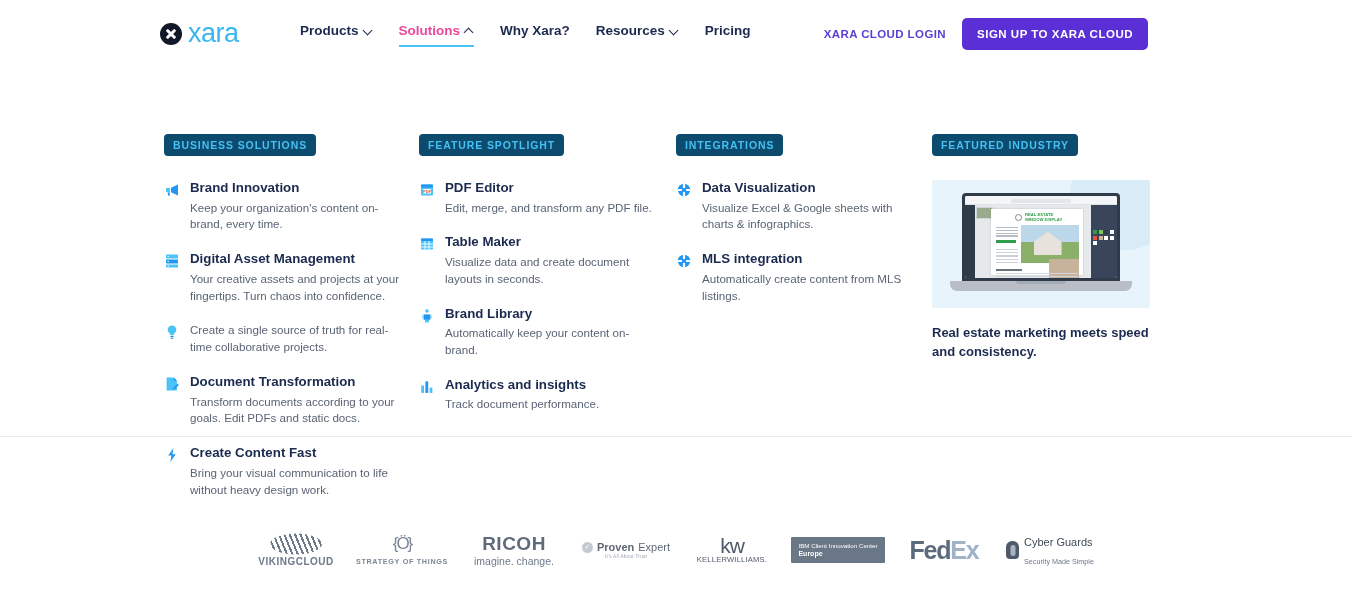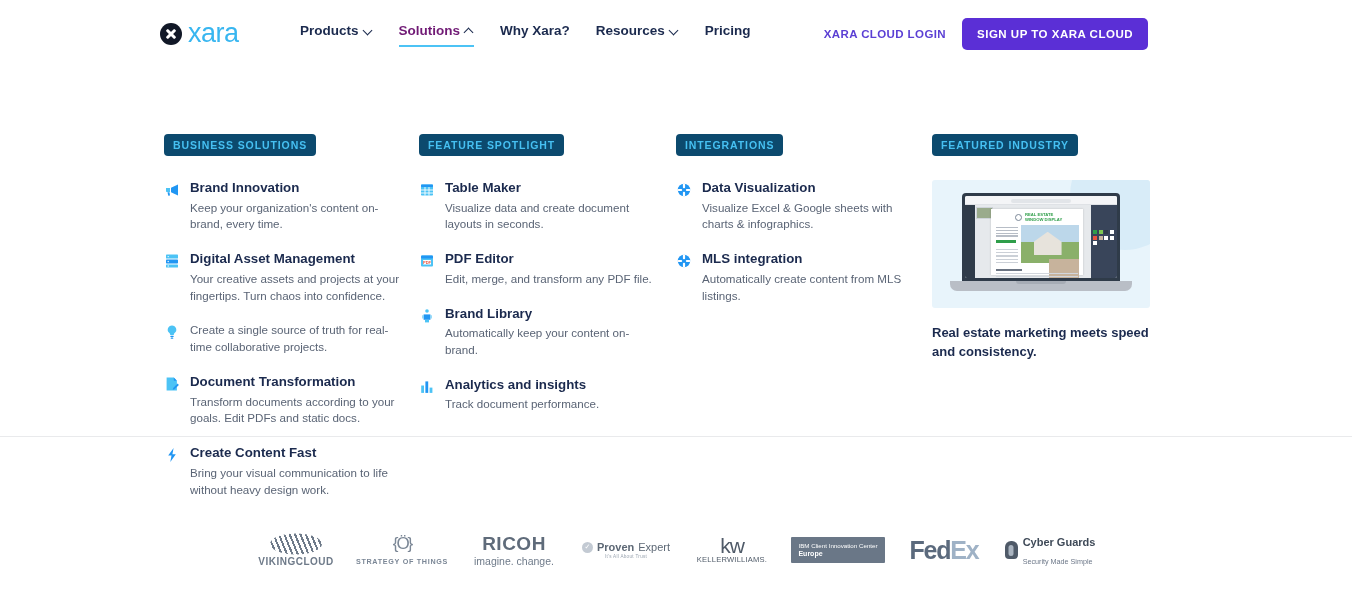--- a/index.html
+++ b/index.html
@@ -32,21 +32,21 @@
     color: #38b6f0; line-height: 1;
   }
 
   .nav { position: absolute; left: 300px; top: 23px; display: flex; align-items: flex-start; gap: 26px; }
   .nav-item {
     font-size: 13.5px; font-weight: 700; color: #1b2a4e;
     display: flex; align-items: center; gap: 5px;
     padding-bottom: 9px; cursor: pointer; white-space: nowrap;
     position: relative;
   }
-  .nav-item.active { color: #701a75; }
+  .nav-item.active { color: #ec4899; }
   .nav-item.active::after {
     content: ""; position: absolute; left: 0; right: 0; bottom: 0;
     height: 2px; background: #4cc3f5;
   }
   .caret { display: inline-block; width: 9px; height: 9px; position: relative; }
   .caret::before {
     content: ""; position: absolute; left: 0; top: 1px;
     width: 6px; height: 6px;
     border-right: 1.6px solid #1b2a4e; border-bottom: 1.6px solid #1b2a4e;
     transform: rotate(45deg);
@@ -180,21 +180,21 @@
   .lg-kw-2 { font-size: 7.6px; color: #4f5a68; letter-spacing: .2px; }
   .lg-ibm { background: #6a7787; color: #fff; padding: 5px 7px; border-radius: 1px; line-height: 1.25; }
   .lg-ibm-1 { font-size: 6.2px; }
   .lg-ibm-2 { font-size: 7px; font-weight: 700; }
   .lg-fedex { font-size: 25px; font-weight: 700; letter-spacing: -1.2px; line-height: 1; }
   .lg-fedex .a { color: #5b6a7d; }
   .lg-fedex .b { color: #9fb2c6; }
   .lg-cg { display: flex; align-items: center; gap: 5px; }
   .lg-cg-mark { width: 13px; height: 18px; background: #4f5a68; border-radius: 6px 6px 4px 4px; position: relative; }
   .lg-cg-mark::after { content:""; position:absolute; left:50%; top:4px; transform:translateX(-50%); width:5px; height:11px; background:#aab4c0; border-radius: 3px;}
-  .lg-cg-1 { font-size: 11px; font-weight: 700; color: #3f4a58; line-height: 1.1; }
+  .lg-cg-1 { font-size: 11px; font-weight: 400; color: #3f4a58; line-height: 1.1; }
   .lg-cg-2 { font-size: 7.2px; color: #6c7788; }
 </style>
 </head>
 <body>
 
 <div class="header">
 
   <div class="logo">
     <span class="logo-mark"></span>
     <span class="logo-word">xara</span>
@@ -306,43 +306,43 @@
     </div>
   </div>
 
   <div class="col col-2">
     <span class="pill">FEATURE SPOTLIGHT</span>
     <div class="items">
 
       <div class="item">
         <span class="item-ic">
           <svg viewBox="0 0 16 16" width="16" height="16">
-              <rect x="2" y="2.4" width="12" height="11.2" rx=".8" fill="#4cc3f5"></rect>
-              <rect x="2" y="2.4" width="12" height="2.6" rx=".8" fill="#2196f3"></rect>
-              <path d="M6 5v8.6M10 5v8.6M2 8h12M2 11h12" stroke="#fff" stroke-width=".9"></path>
-            </svg>
-        </span>
-        <div class="item-body">
-          <div class="item-title">Table Maker</div>
-          <div class="item-desc">Visualize data and create document layouts in seconds.</div>
-        </div>
-      </div>
-
-      <div class="item">
-        <span class="item-ic">
-          <svg viewBox="0 0 16 16" width="16" height="16">
               <rect x="2" y="2.4" width="12" height="11.2" rx="1" fill="#4cc3f5"></rect>
               <rect x="2" y="2.4" width="12" height="3" rx="1" fill="#2196f3"></rect>
               <rect x="4" y="7" width="8" height="4.6" rx=".6" fill="#fff"></rect>
               <text x="8" y="10.6" font-size="4" font-weight="700" fill="#e8543f" text-anchor="middle" font-family="sans-serif">PDF</text>
             </svg>
         </span>
         <div class="item-body">
           <div class="item-title">PDF Editor</div>
           <div class="item-desc">Edit, merge, and transform any PDF file.</div>
+        </div>
+      </div>
+
+      <div class="item">
+        <span class="item-ic">
+          <svg viewBox="0 0 16 16" width="16" height="16">
+              <rect x="2" y="2.4" width="12" height="11.2" rx=".8" fill="#4cc3f5"></rect>
+              <rect x="2" y="2.4" width="12" height="2.6" rx=".8" fill="#2196f3"></rect>
+              <path d="M6 5v8.6M10 5v8.6M2 8h12M2 11h12" stroke="#fff" stroke-width=".9"></path>
+            </svg>
+        </span>
+        <div class="item-body">
+          <div class="item-title">Table Maker</div>
+          <div class="item-desc">Visualize data and create document layouts in seconds.</div>
         </div>
       </div>
 
       <div class="item">
         <span class="item-ic">
           <svg viewBox="0 0 16 16" width="16" height="16">
               <circle cx="8" cy="3" r="1.8" fill="#4cc3f5"></circle>
               <path d="M4.6 6.4h6.8v5.4H4.6z" fill="#2196f3"></path>
               <path d="M6 11.8h4v2.6H6z" fill="#4cc3f5"></path>
               <path d="M3.2 7.2h1.4v3.4H3.2zM11.4 7.2h1.4v3.4h-1.4z" fill="#7ed2f7"></path>

